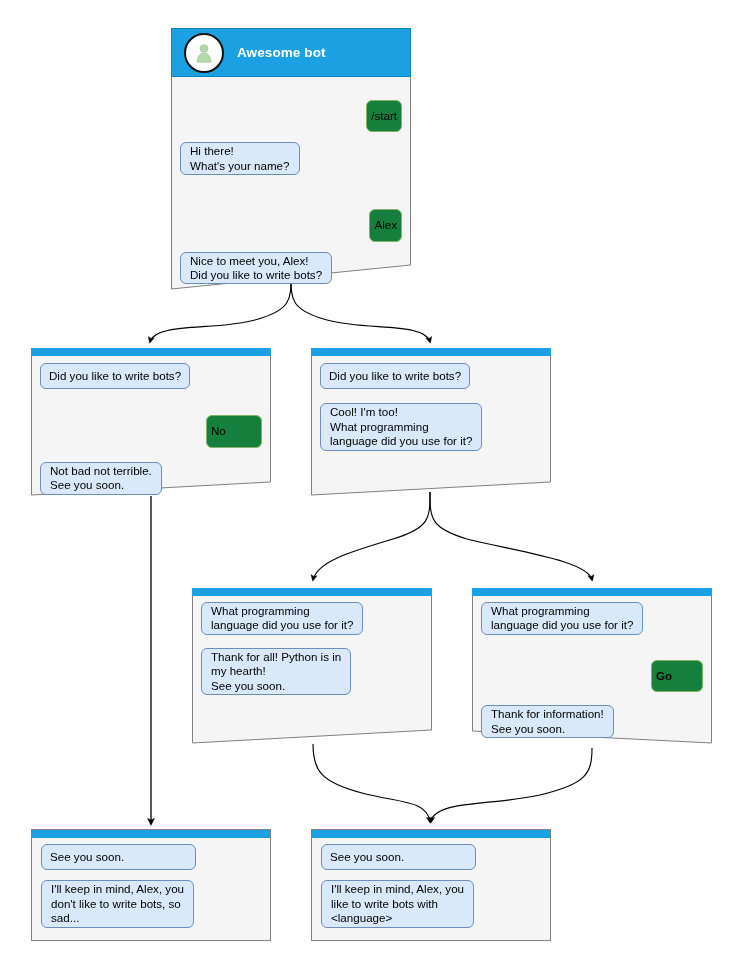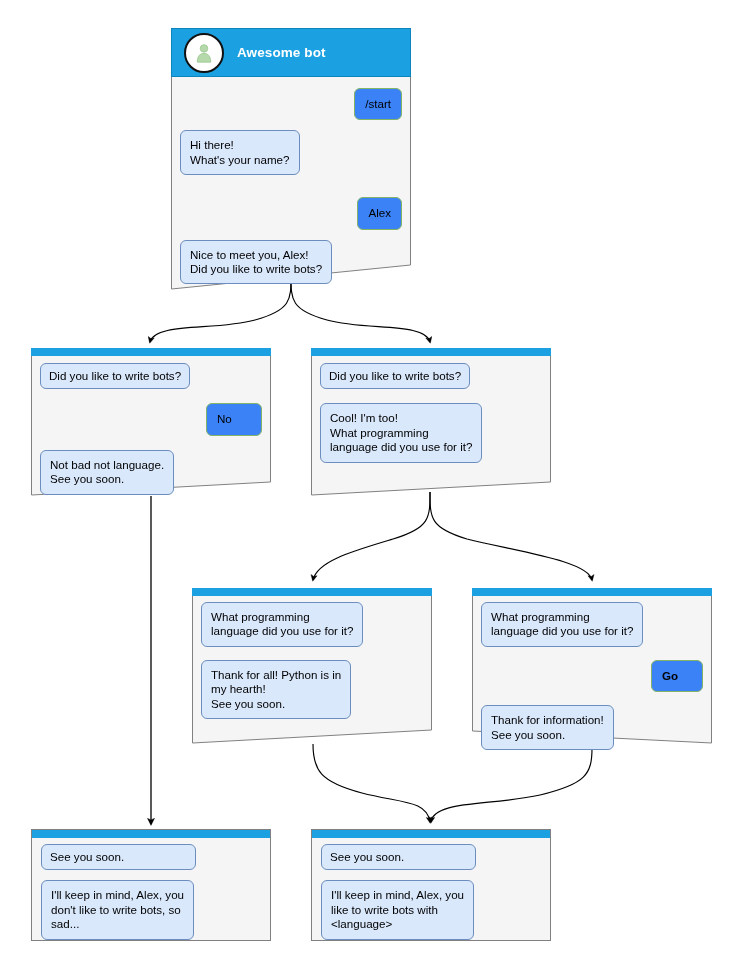--- a/index.html
+++ b/index.html
@@ -111,25 +111,26 @@
     padding: 5px 8px 5px 8px;
     box-sizing: border-box;
     white-space: pre-line;
     max-width: 86%;
   }
   .bubble.bot {
     background: #dae8fc;
     border: 1px solid #6c8ebf;
   }
   .bubble.user {
-    background: #3b82f6;
+    background: #15803d;
     border: 1px solid #82b366;
-    padding: 8px 10px;
-  }
-  .bubble.pad-lg { padding: 7px 9px; }
+    padding: 8px 4px;
+    margin-top: 12px;
+  }
+  .bubble.pad-lg { padding: 1px 9px; }
 </style>
 </head>
 <body>
 
 <div id="canvas">
 
   <svg id="edges" viewBox="0 0 743 971" xmlns="http://www.w3.org/2000/svg">
     <defs>
       <marker id="arrow" viewBox="0 0 12 12" refX="9" refY="6" markerWidth="6.5" markerHeight="6.5" orient="auto-start-reverse">
         <path d="M 1 1 L 11 6 L 1 11 L 3.2 6 z" fill="#000000" stroke="#000000" stroke-width="0.6"></path>
@@ -191,21 +192,21 @@
     <div class="content">
       <div class="card-header"></div>
       <div class="msgs" style="padding-top:7px;">
         <div class="row left" style="margin-bottom:14px;">
           <div class="bubble bot">Did you like to write bots?</div>
         </div>
         <div class="row right" style="margin-bottom:14px;">
           <div class="bubble user" style="min-width:56px;">No</div>
         </div>
         <div class="row left">
-          <div class="bubble bot pad-lg">Not bad not language.
+          <div class="bubble bot pad-lg">Not bad not terrible.
 See you soon.</div>
         </div>
       </div>
     </div>
   </div>
 
   <div class="card skew-bottom" style="left:311px; top:348px; width:240px; height:148px;">
     <svg class="skin" style="border:none;background:none;" width="240" height="148" viewBox="0 0 240 148">
       <polygon points="0.5,0.5 239.5,0.5 239.5,134 0.5,147" fill="#f5f5f5" stroke="#808080" stroke-width="1"></polygon>
     </svg>

